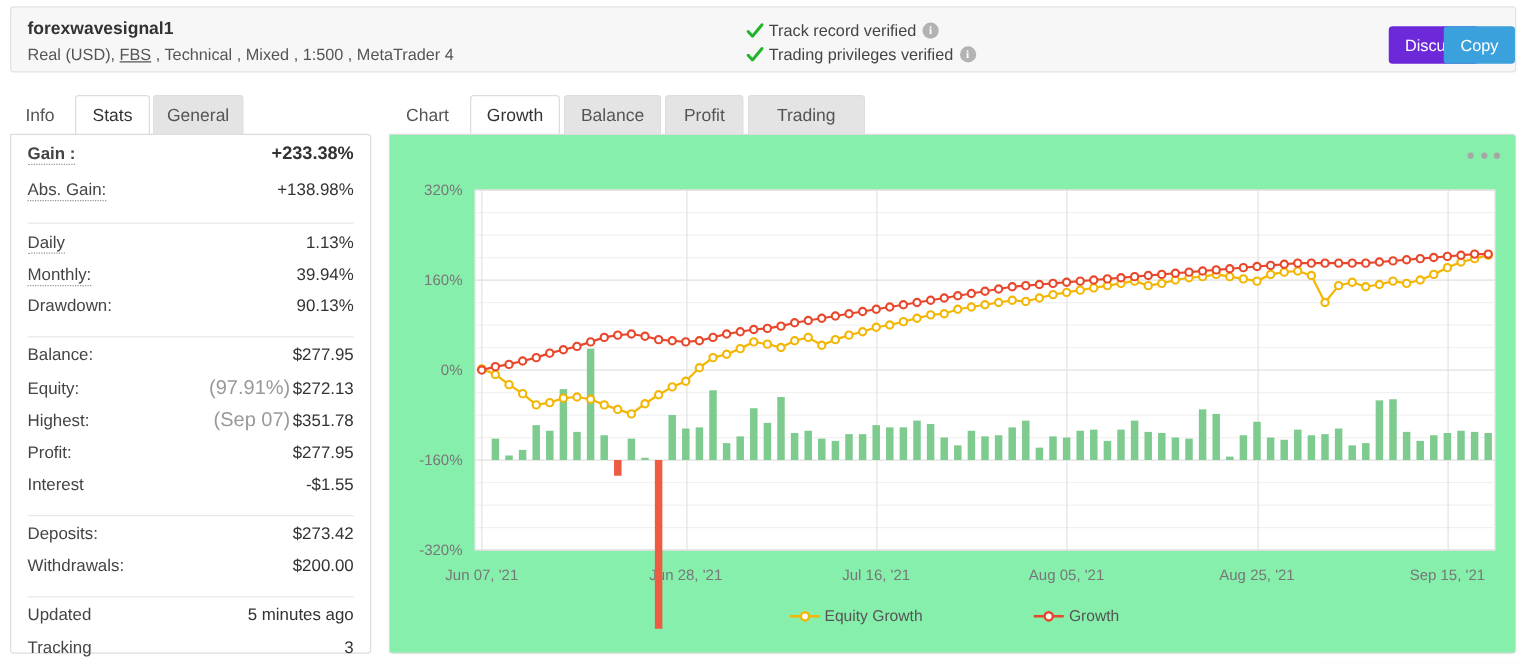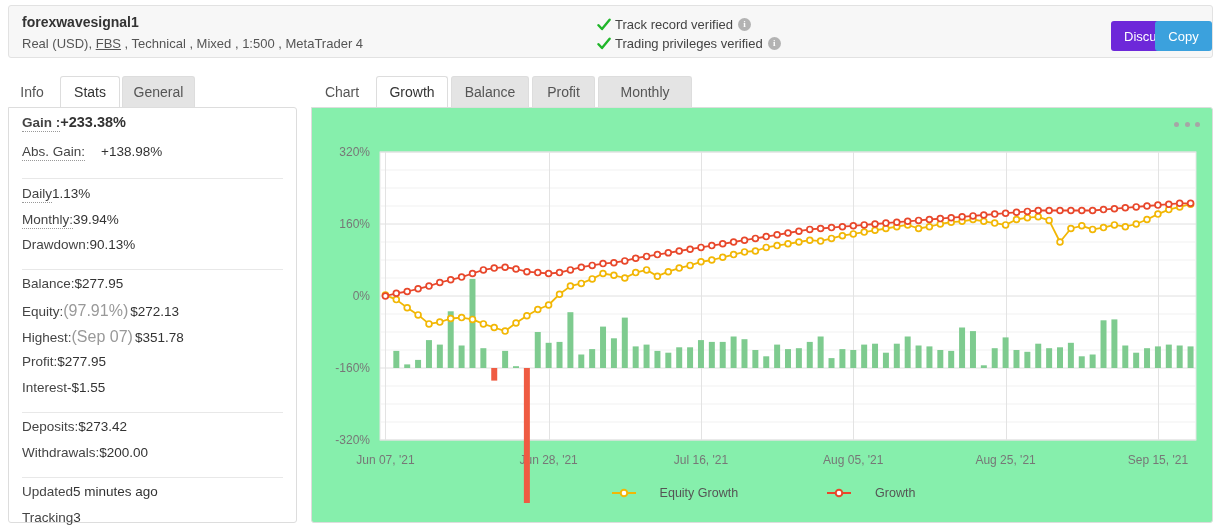--- a/index.html
+++ b/index.html
@@ -67,21 +67,21 @@
   .tab.active { background: #fff; color: #333; border-color: #ddd; }
   .tab.plain  { background: #fff; border-color: transparent; border-bottom: none; }
 
   .panel-body {
     position: absolute; left: 0; top: 31px; width: 289px; height: 416px;
     background: #fff; border: 1px solid #ddd; border-radius: 0 3px 3px 3px;
   }
   .stat-group { padding: 0 13px; }
   .divider { height: 1px; background: #e8e8e8; margin: 6px 13px; }
   .srow {
-    display: flex; align-items: baseline; 
+    display: flex; align-items: baseline; justify-content: space-between;
     height: 26px; font-size: 13.5px; color: #444;
   }
   .srow .k { color: #444; white-space: nowrap; }
   .srow .k.dotted { border-bottom: 1px dotted #999; line-height: 17px; }
   .srow .v { color: #333; white-space: nowrap; text-align: right; }
   .srow .v .sub { color: #999; font-size: 16px; margin-right: 2px; }
   .green { color: #25a52c; }
   .bold  { font-weight: bold; }
   .big   { font-size: 14.5px; }
 
@@ -100,21 +100,21 @@
   }
   .dots-menu i { width: 5px; height: 5px; border-radius: 50%; background: #a6a6a6; display:block; }
 
   .plot-wrap { position: absolute; left: 0; top: 36px; width: 902px; height: 380px; }
   .plot-svg { display: block; }
   .legend {
     position: absolute; left: 0; bottom: 22px; width: 902px;
     display: flex; justify-content: center; gap: 88px;
     font-size: 12.5px; color: #555;
   }
-  .leg-item { display: flex; align-items: center; gap: 23px; cursor: pointer; }
+  .leg-item { display: flex; align-items: center; gap: 3px; cursor: pointer; }
   .leg-label { color: #555; }
 </style>
 </head>
 <body>
 
 <div class="page">
 
   <div class="header">
     <div class="acct-name">forexwavesignal1</div>
     <div class="acct-meta">
@@ -232,21 +232,21 @@
 
     </div>
   </div>
 
   <div class="chart-panel">
     <div class="tabs">
       <div class="tab plain" style="left:0px;width:62px;">Chart</div>
       <div class="tab active" style="left:65px;width:72px;">Growth</div>
       <div class="tab" style="left:140px;width:78px;">Balance</div>
       <div class="tab" style="left:221px;width:63px;">Profit</div>
-      <div class="tab" style="left:287px;width:94px;">Monthly</div>
+      <div class="tab" style="left:287px;width:94px;">Trading</div>
     </div>
 
     <div class="chart-body">
       <div class="dots-menu">
           <i></i>
           <i></i>
           <i></i>
         </div>
 
       <div class="plot-wrap">

